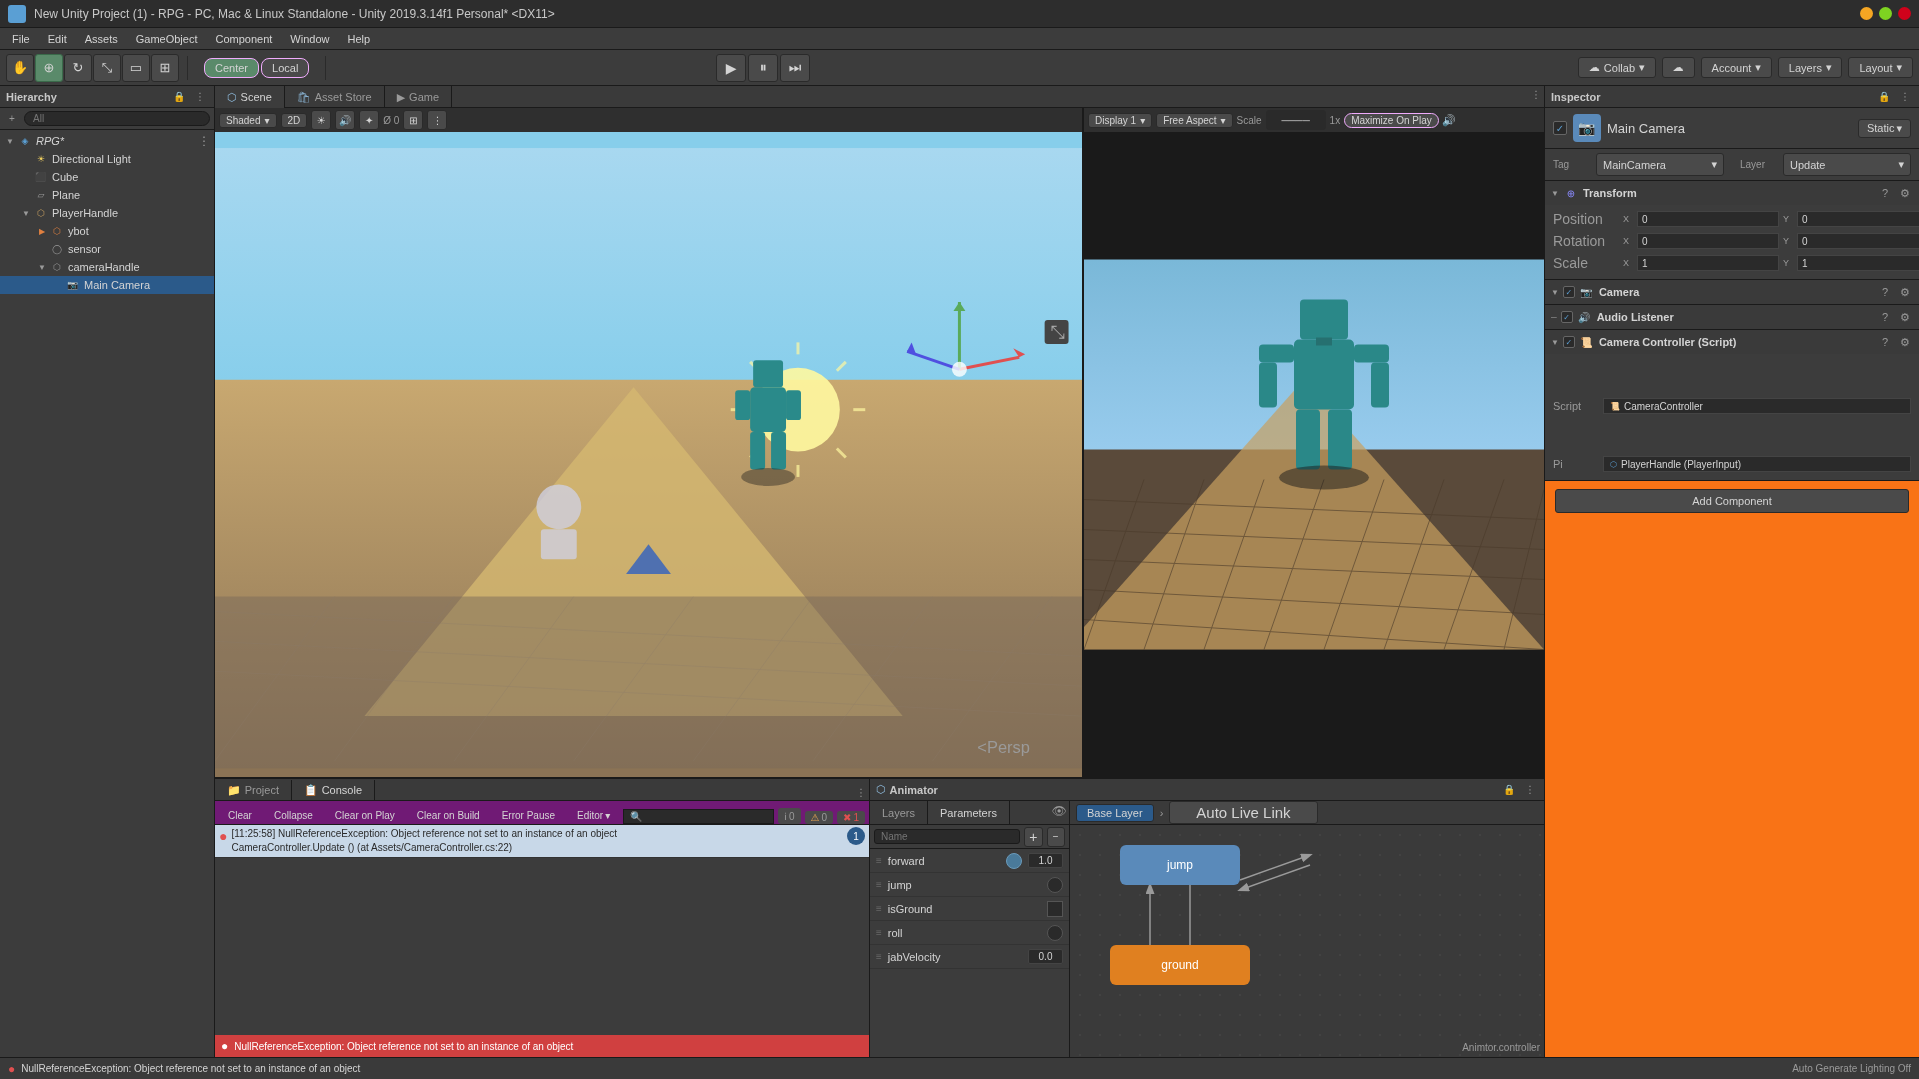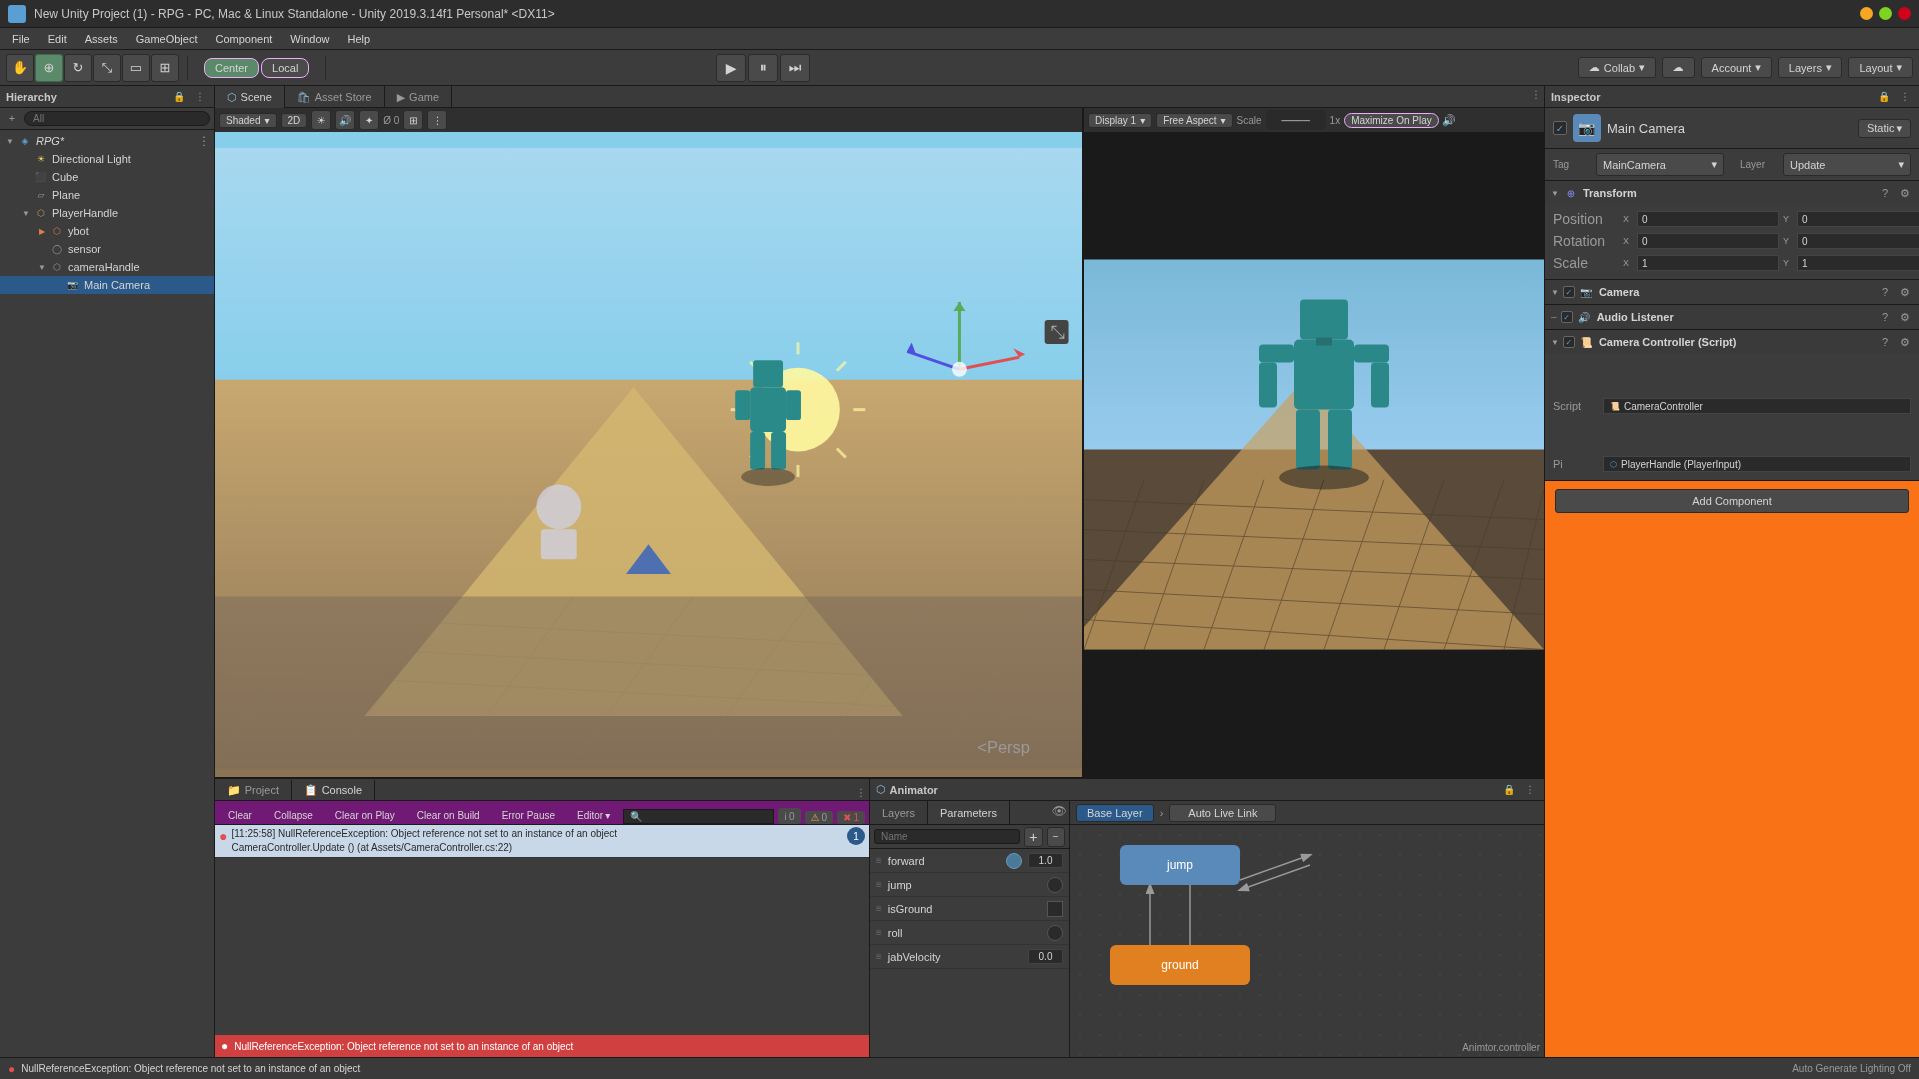--- a/index.html
+++ b/index.html
@@ -633,26 +633,26 @@
       padding: 2px 10px;
       background: #4a4a4a;
       border: 1px solid #2a2a2a;
       border-radius: 3px;
       cursor: pointer;
       font-size: 11px;
       color: #d4d4d4;
     }
     .anim-layer-btn.active { background: #2b5a8a; }
     .anim-auto-live {
-      padding: 2px 18px;
+      padding: 2px 26px;
       background: #4a4a4a;
       border: 1px solid #2a2a2a;
       border-radius: 3px;
       cursor: pointer;
-      font-size: 11px;
+      font-size: 15px;
       color: #d4d4d4;
     }
     .anim-graph-content {
       position: absolute;
       top: 24px; left: 0; right: 0; bottom: 0;
       background: #3a3a3a;
     }
     
     .anim-state {
       position: absolute;

